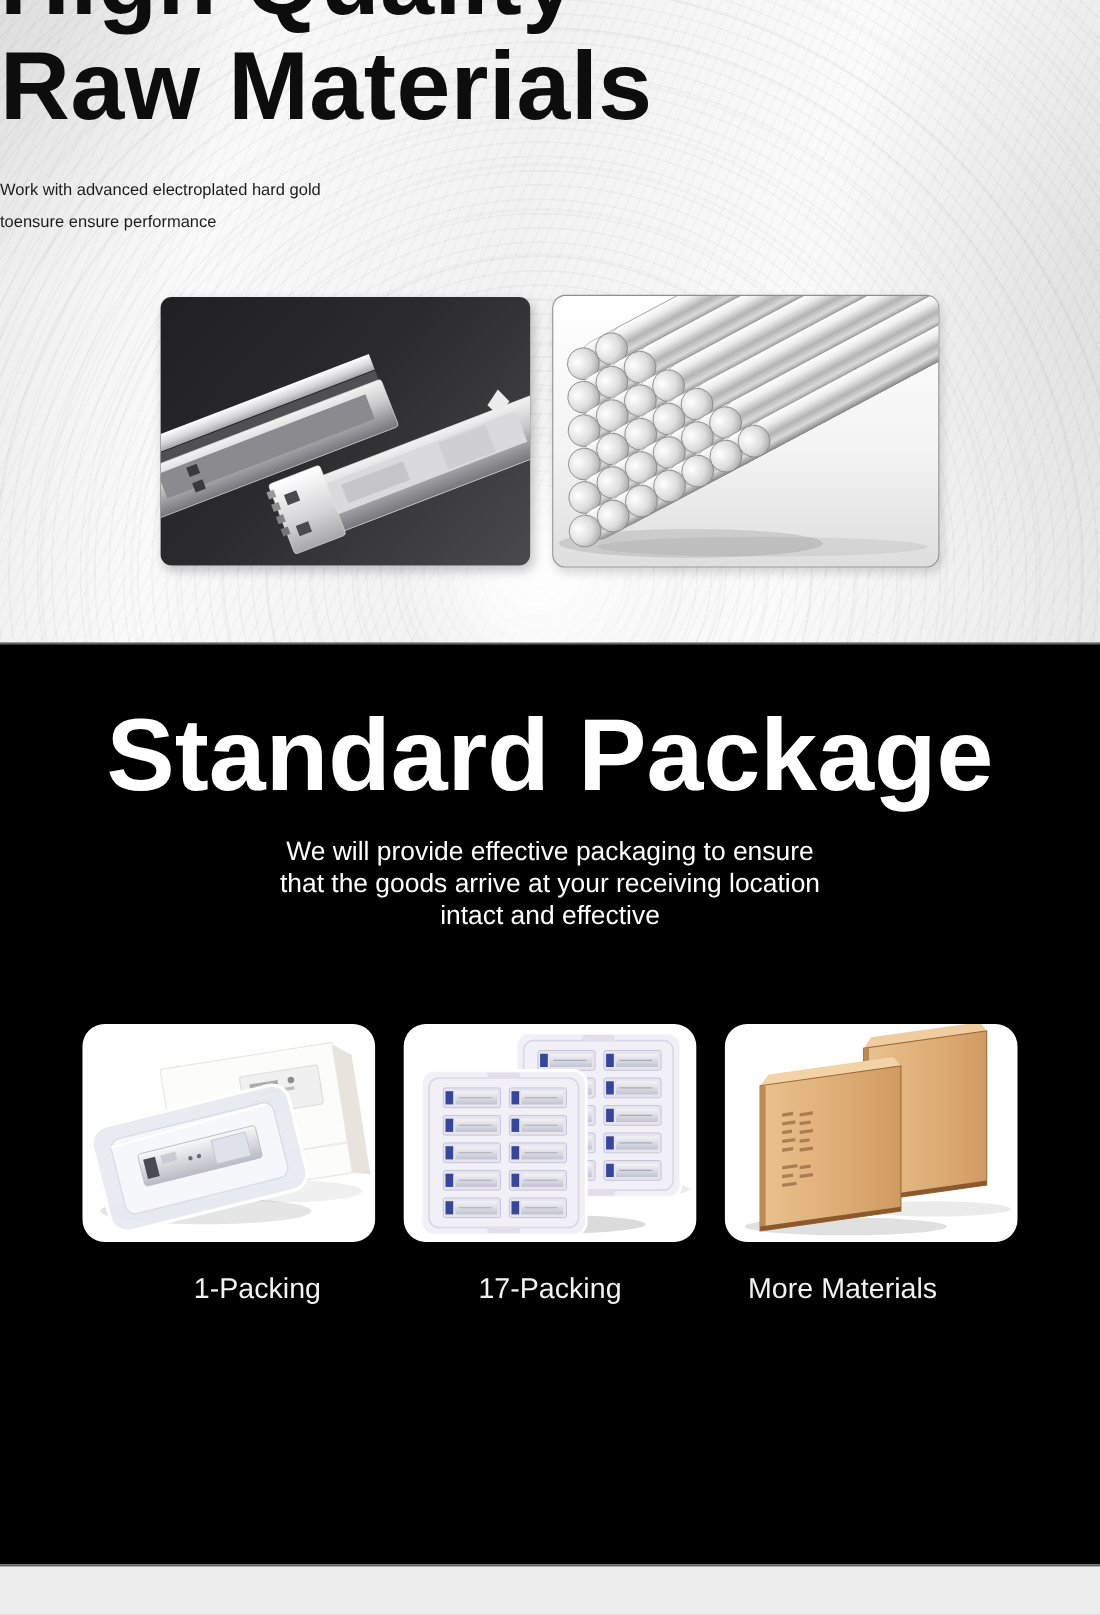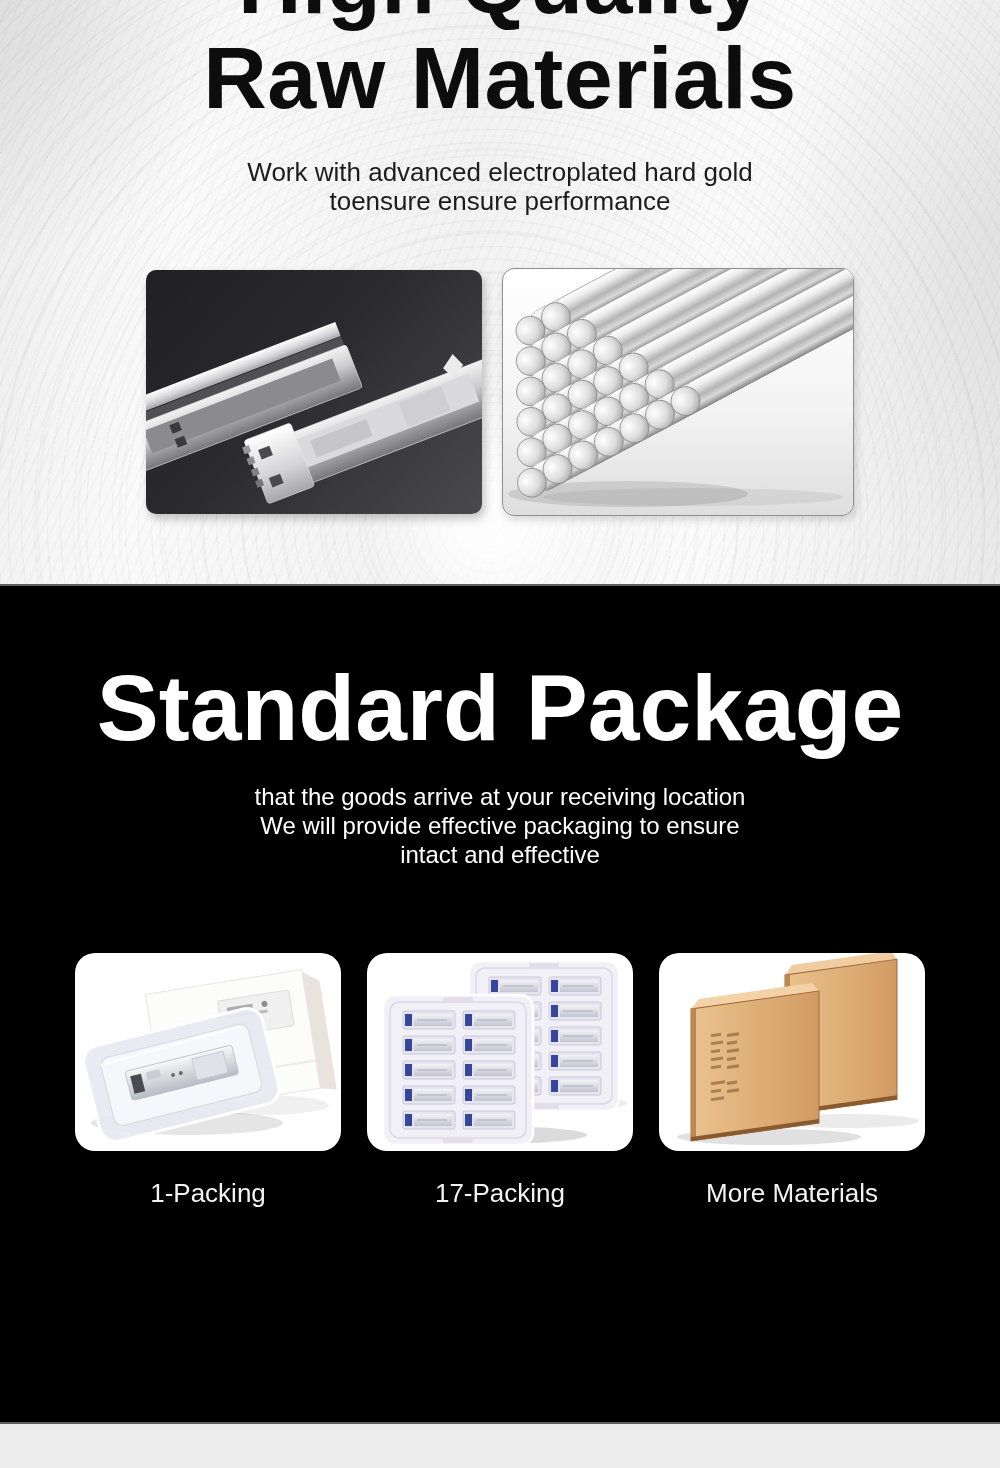--- a/index.html
+++ b/index.html
@@ -8,41 +8,40 @@
     background:#ffffff;
     font-family:"Liberation Sans", sans-serif;
     -webkit-font-smoothing:antialiased;
   }
 
   
   .silver-section {
     position:relative;
     height:584px;
     overflow:hidden;
-    text-align:center;
     background:
       radial-gradient(circle at 49% 520px, rgba(255,255,255,0.85) 0 30px, rgba(255,255,255,0) 130px),
       repeating-radial-gradient(circle at 49% 520px, rgba(0,0,0,0.030) 0 1.5px, rgba(255,255,255,0) 1.5px 13px),
       repeating-radial-gradient(circle at 49% 520px, rgba(0,0,0,0.018) 0 3px, rgba(255,255,255,0) 3px 41px),
       repeating-linear-gradient(115deg, rgba(0,0,0,0.020) 0 2px, rgba(255,255,255,0) 2px 9px),
       radial-gradient(circle at 0% 0%, rgba(0,0,0,0.055) 0 60px, rgba(0,0,0,0) 260px),
       radial-gradient(circle at 100% 45%, rgba(0,0,0,0.045) 0 40px, rgba(0,0,0,0) 300px),
       linear-gradient(100deg, #ececec 0%, #fafafa 20%, #f2f2f2 46%, #fbfbfb 72%, #e9e9e9 100%);
   }
   .hero-heading {
     margin:-65px 0 0 0;
     font-size:88px;
     line-height:95px;
     font-weight:bold;
     color:#0d0d0d;
     letter-spacing:0.5px;
   }
   .hero-subtitle {
     margin-top:33px;
-    font-size:26px;
+    font-size:15px;
     line-height:29px;
     color:#1c1c1c;
   }
   .photo-row {
     margin-top:54px;
     display:flex;
     justify-content:center;
     align-items:flex-start;
     gap:20px;
   }
@@ -66,21 +65,21 @@
   
   .package-section {
     height:836px;
     background:#000000;
     border-top:2px solid #5f5f5f;
     text-align:center;
     overflow:hidden;
   }
   .pkg-heading {
     margin:0;
-    padding-top:72px;
+    padding-top:50px;
     font-size:93px;
     line-height:100px;
     font-weight:bold;
     color:#ffffff;
   }
   .pkg-subtitle {
     margin-top:24px;
     font-size:24px;
     line-height:29px;
     color:#ffffff;
@@ -94,21 +93,20 @@
   .pack-card {
     width:266px; height:198px;
     border-radius:20px;
     background:#ffffff;
     overflow:hidden;
   }
   .labels-row {
     margin-top:26px;
     display:flex;
     justify-content:center;
-    gap:26px;
   }
   .pack-label {
     width:266px;
     font-size:26px;
     line-height:32px;
     color:#f2f2f2;
   }
 
   
   .bottom-strip {
@@ -262,22 +260,22 @@
             <circle cx="192" cy="200" r="14.5" fill="url(#capG)" stroke="#858585" stroke-width="0.7"></circle>
         </g>
       </svg>
     </div>
   </div>
 </div>
 
 <div class="package-section">
   <div class="pkg-heading">Standard Package</div>
   <div class="pkg-subtitle">
+    <div>We will provide effective packaging to ensure</div>
     <div>that the goods arrive at your receiving location</div>
-    <div>We will provide effective packaging to ensure</div>
     <div>intact and effective</div>
   </div>
 
   <div class="cards-row">
 
     <div class="pack-card">
       <svg width="266" height="198" viewBox="0 0 266 198">
         <defs>
           <linearGradient id="silv1" x1="0" y1="0" x2="0" y2="1">
             <stop offset="0" stop-color="#f8f8f8"></stop>

